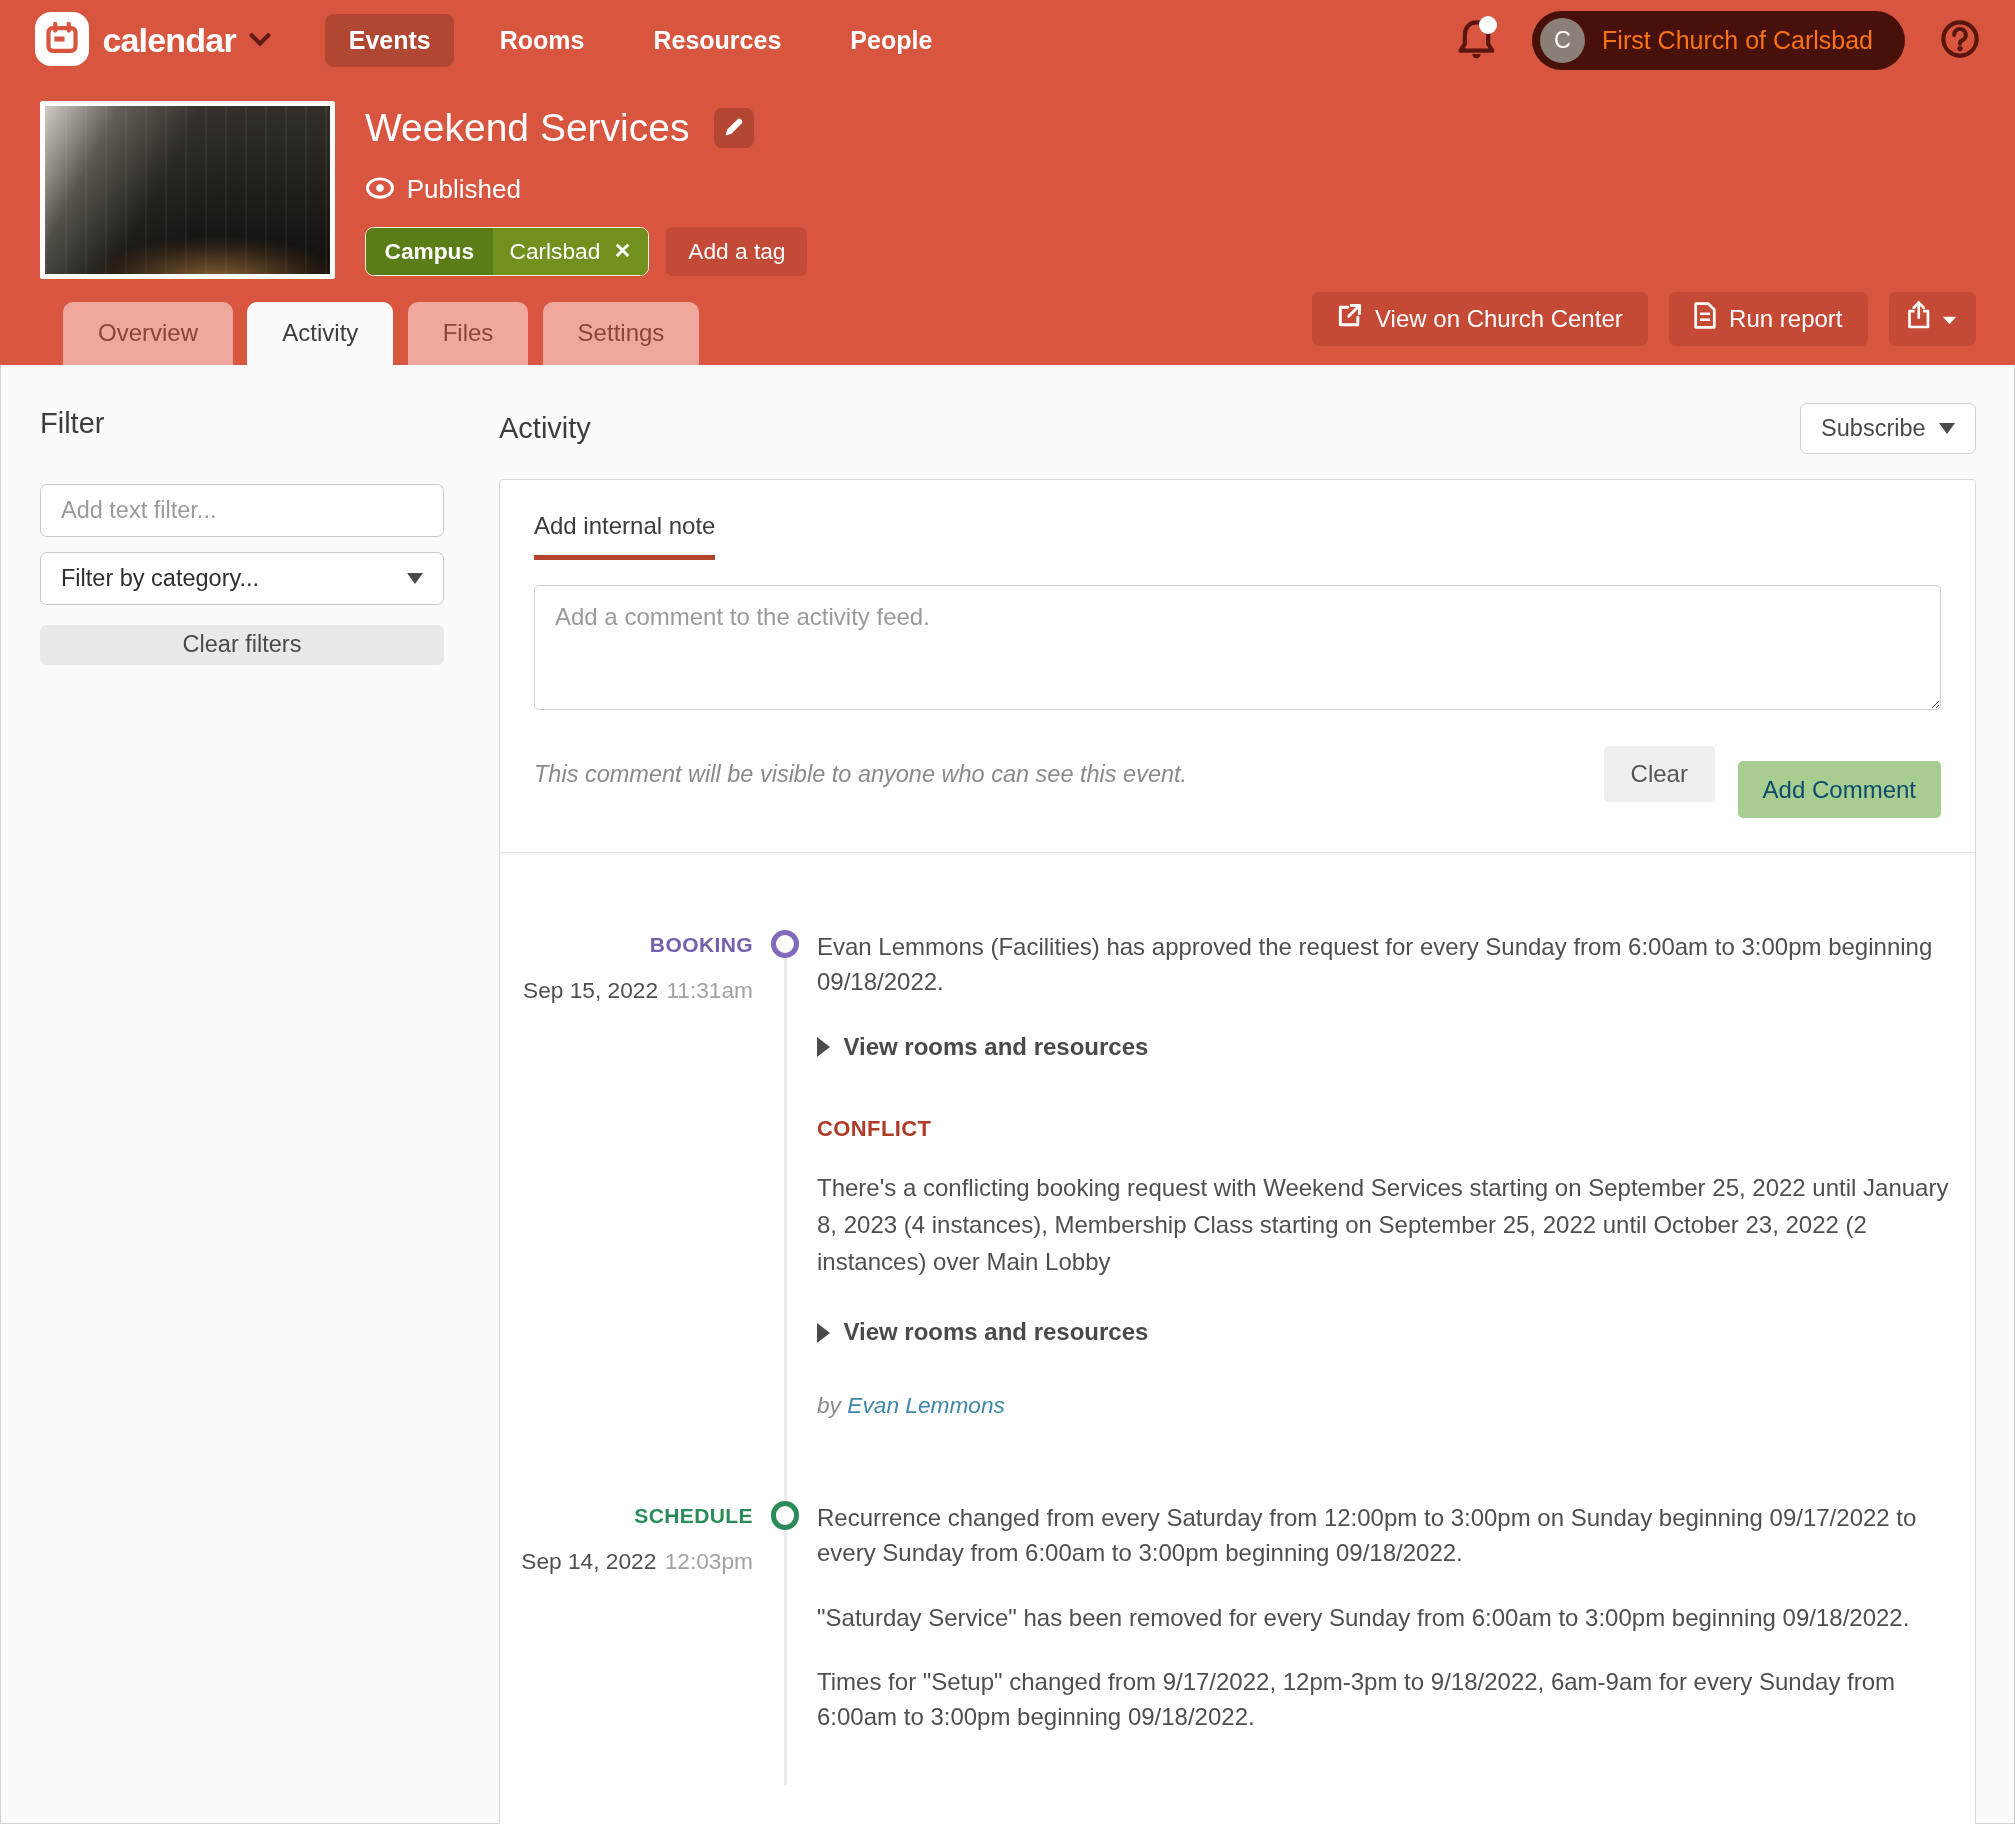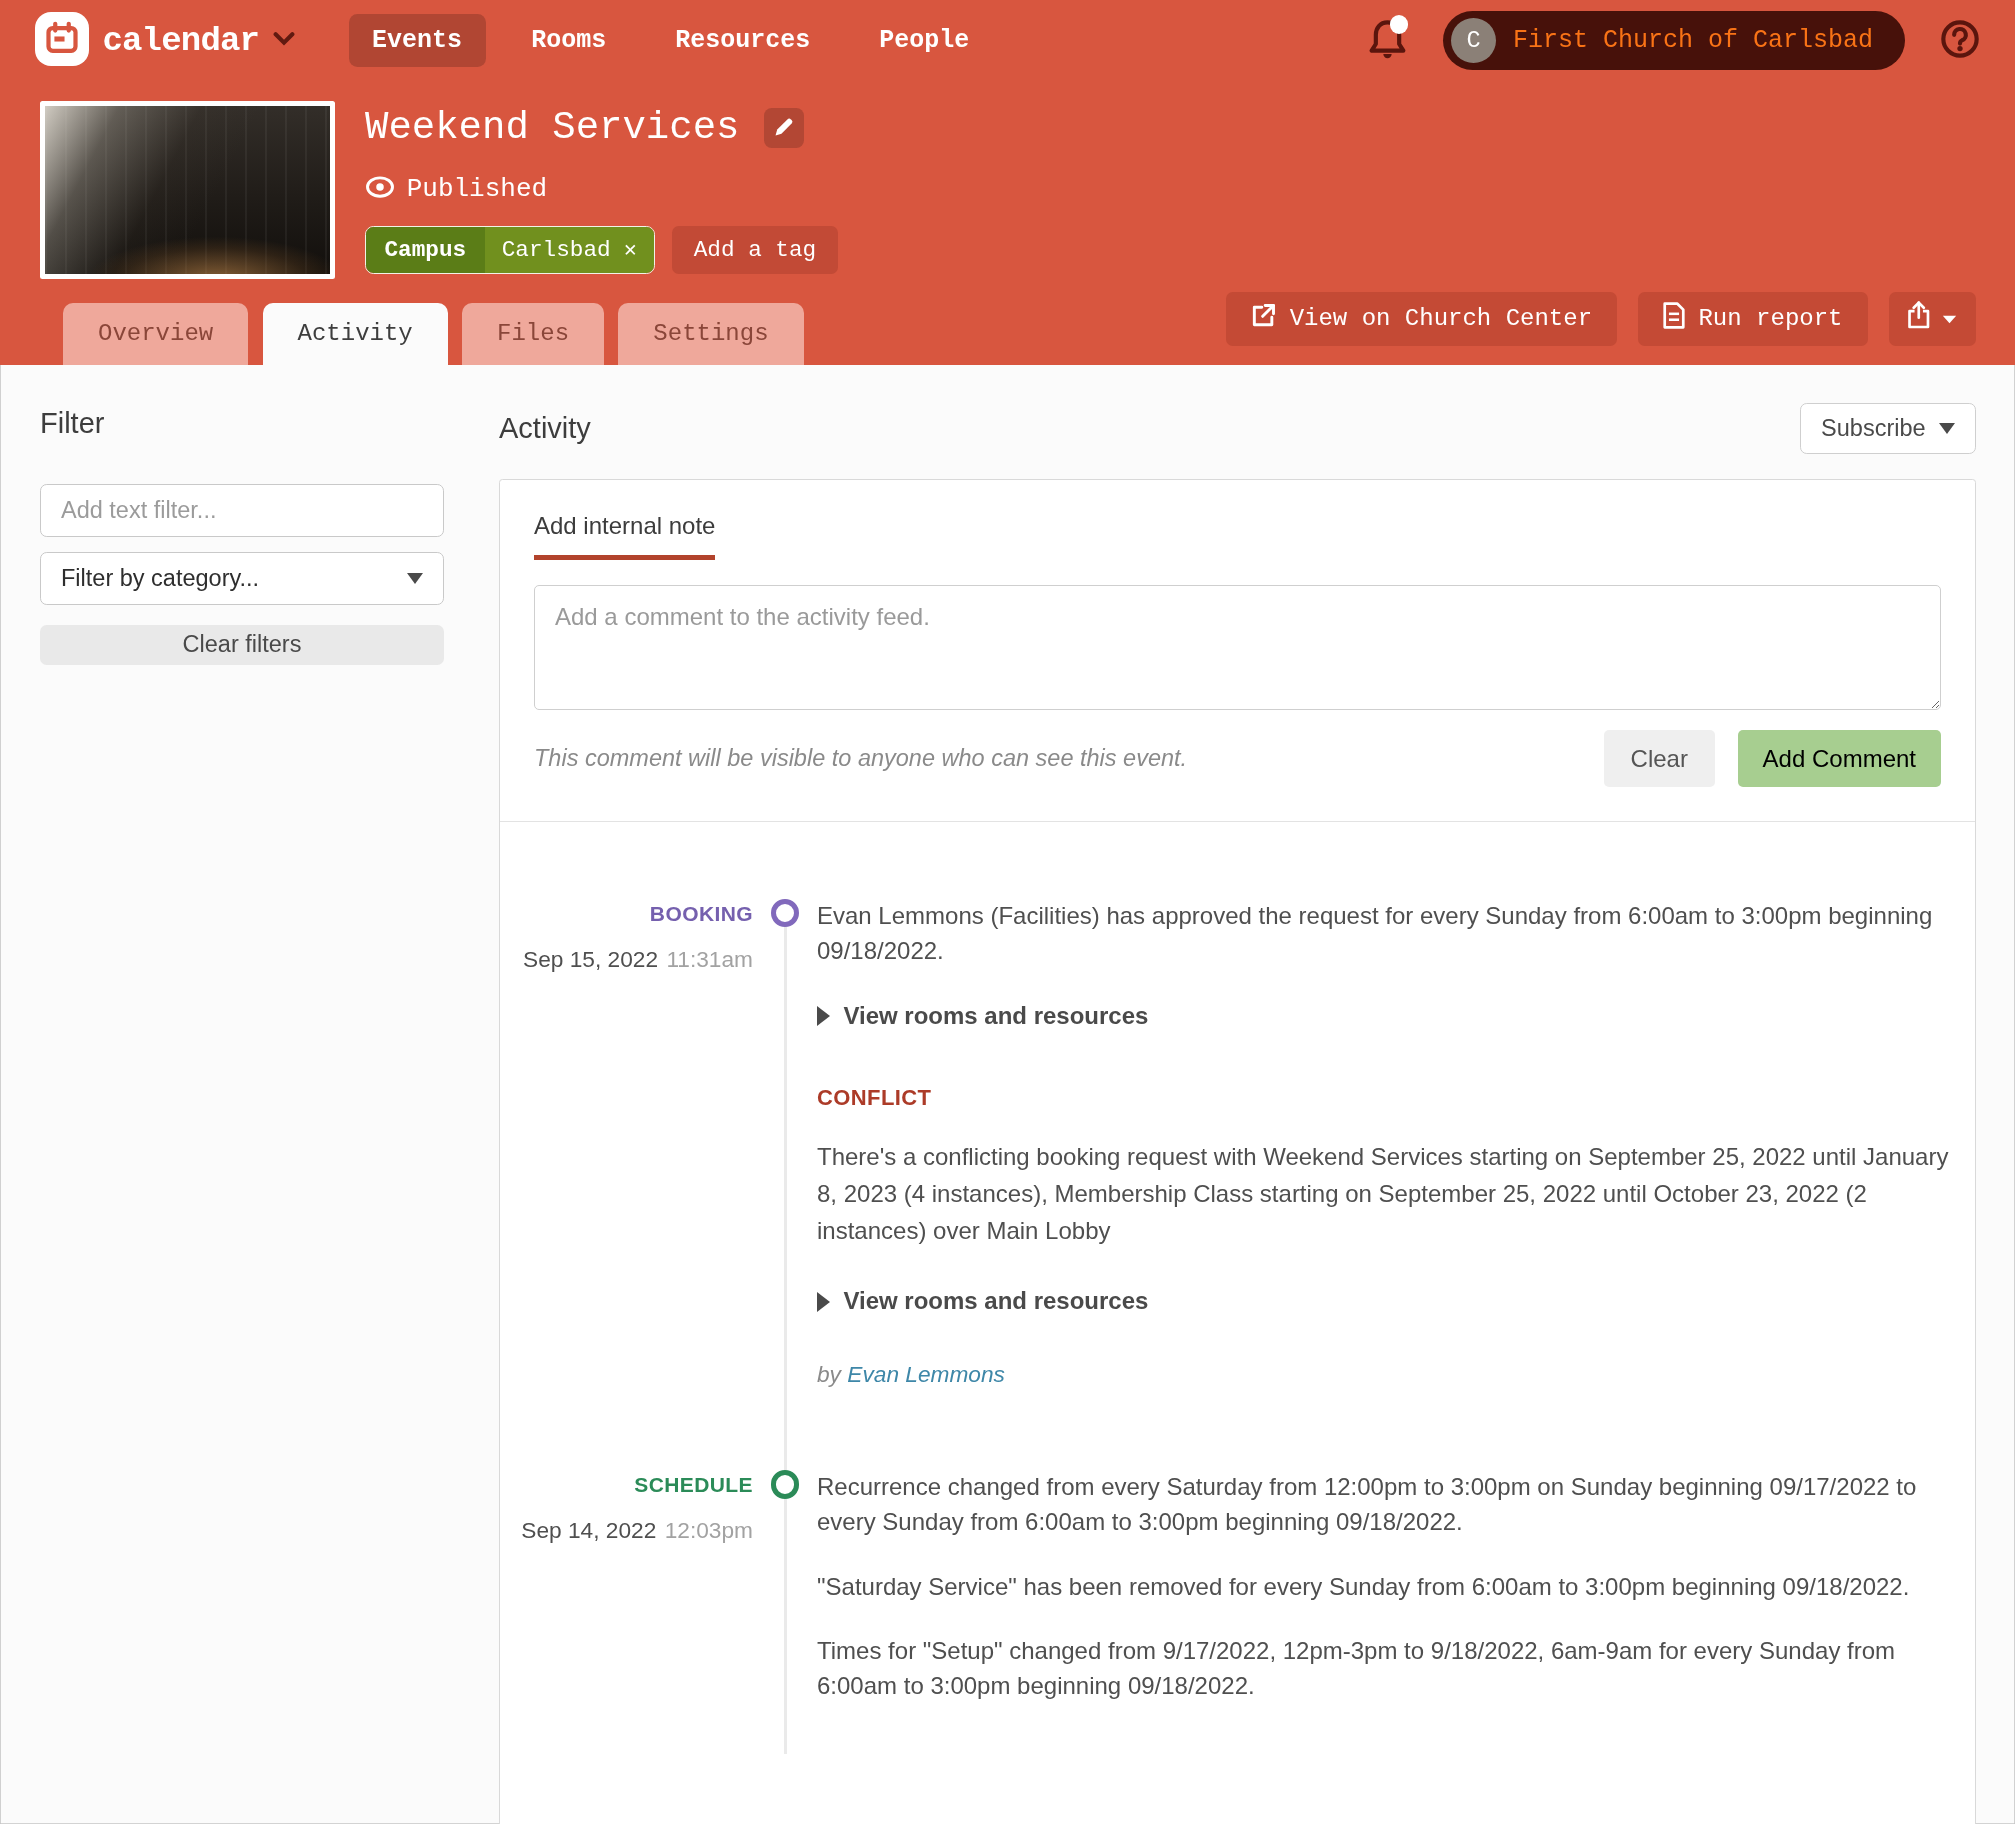--- a/index.html
+++ b/index.html
@@ -5,21 +5,21 @@
   * { margin:0; padding:0; box-sizing:border-box; }
   html,body { overflow:hidden; }
   body {
     width:2015px; height:1824px;
     font-family:"Liberation Sans", sans-serif;
     background:#FBFBFB;
     position:relative;
     box-shadow: inset 0 0 0 0.8px #C6C6C6;
   }
   
-  .app-header { height:365px; background:#D8563F; position:relative;font-family:Liberation Mono, monospace; }
+  .app-header { height:365px; background:#D8563F; position:relative; }
   .topnav { display:flex; align-items:center; height:81px; padding:0 35px; }
   .brand { display:flex; align-items:center; gap:13.4px; cursor:pointer; }
   .brand-name { color:#FFF; font-size:34px; font-weight:700; letter-spacing:-0.8px; }
   .nav-items { display:flex; align-items:center; gap:22px; margin-left:54px; }
   .nav-item { color:#FFF; font-size:25px; font-weight:600; padding:11.7px 23.5px; border-radius:8.4px; cursor:pointer; }
   .nav-item.active { background:rgba(0,0,0,0.18); }
   .topnav-spacer { flex:1; }
   .bell-wrap { position:relative; margin-right:37px; cursor:pointer; }
   .bell-dot { position:absolute; top:-3.4px; right:-1.7px; width:18.5px; height:18.5px; border-radius:50%; background:#FFF; }
   .account-pill { display:flex; align-items:center; gap:17px; background:#47110A; border-radius:838px; padding:6.7px 32px 6.7px 7.6px; height:59px; cursor:pointer; }
@@ -73,21 +73,21 @@
   .caret-down { width:0; height:0; border-left:8.4px solid transparent; border-right:8.4px solid transparent; border-top:11px solid #4A4A4A; }
 
   .activity-card { margin-top:25px; background:#FFF; border:0.8px solid #D9D9D9; border-radius:3.4px; padding-top:32px; min-height:1359px; }
   .note-tab { margin-left:34px; display:inline-block; font-size:24px; color:#3C3C3C; padding-bottom:15px; border-bottom:5px solid #B2432C; cursor:pointer; }
   .comment-box-wrap { padding:0 34px; margin-top:25px; }
   .comment-textarea { width:100%; height:125px; border:0.8px solid #CFCFCF; border-radius:5px; padding:17px 20px; font-size:24px; color:#444; resize:both; font-family:inherit; }
   .comment-textarea::placeholder { color:#9A9A9A; }
   .comment-actions { display:flex; align-items:center; padding:0 34px; margin-top:17px; }
   .visibility-note { flex:1; font-style:italic; font-size:23.5px; color:#8A8A8A; }
   .clear-btn { background:#EFEFEF; border:none; border-radius:5px; padding:14.3px 27px; font-size:24px; color:#555; margin-right:22.7px; cursor:pointer; font-family:inherit; }
-  .add-comment-btn { background:#A7CE90; border:none; border-radius:5px; padding:14.3px 25px; font-size:24px; color:#000000; cursor:pointer; font-family:inherit; }
+  .add-comment-btn { background:#A7CE90; border:none; border-radius:5px; padding:14.3px 25px; font-size:24px; color:#0c4a6e; cursor:pointer; font-family:inherit;margin-top:31px; }
   .feed-divider { margin-top:34px; border-top:0.8px solid #E3E3E3; }
 
   .feed { position:relative; padding-bottom:50px; }
   .timeline { position:absolute; left:284px; top:0; bottom:0; width:2.5px; background:#EAEAEA; }
   .entry { display:grid; grid-template-columns:253px 64px 1fr; position:relative; }
   .meta { text-align:right; }
   .elabel { font-size:21px; font-weight:700; letter-spacing:0.4px; padding-top:3.4px; }
   .elabel.setting { color:#953B5F; } .elabel.booking { color:#7560AE; }
   .elabel.schedule { color:#2B8B58; }
   .edate { margin-top:20px; font-size:22.7px; color:#4F4F4F; white-space:nowrap; }

